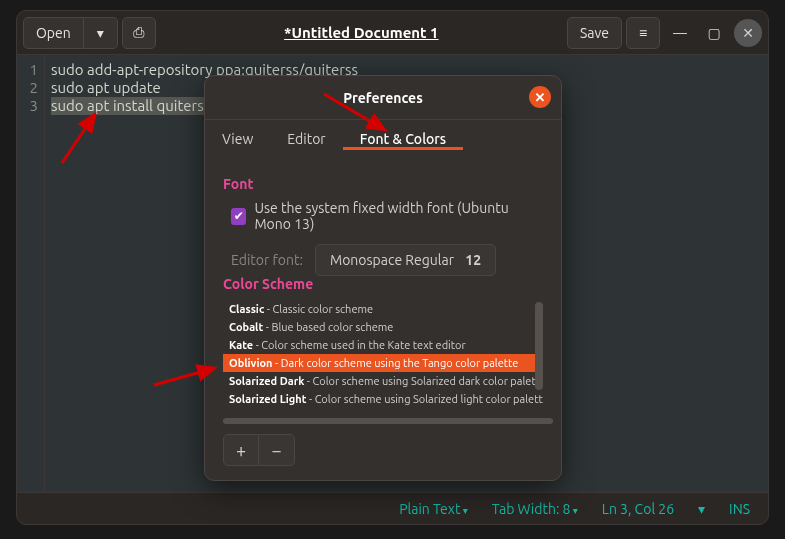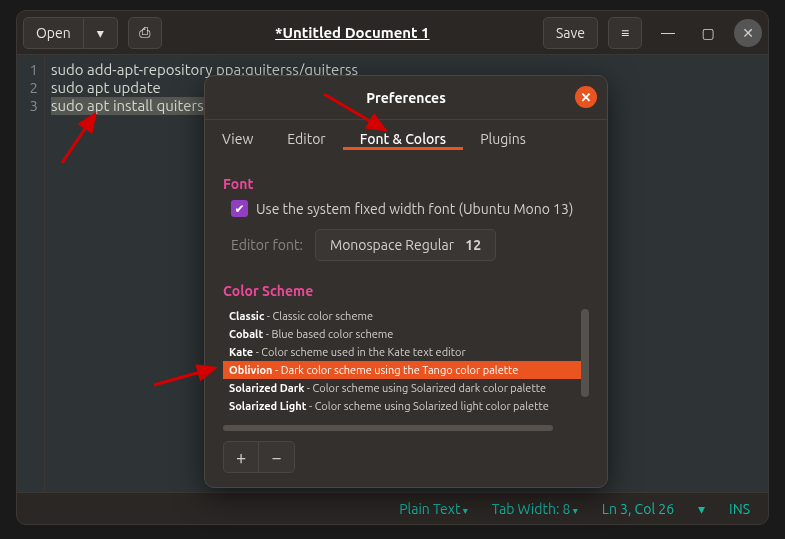--- a/index.html
+++ b/index.html
@@ -1,50 +1,50 @@
 <!DOCTYPE html>
 <html><head>
   <meta charset="utf-8">
   <style>
     * { margin:0; padding:0; box-sizing:border-box; font-family:"Ubuntu",sans-serif; }
     body { width:785px; height:539px; background:#1a1a1a; position:relative; overflow:hidden; color:#d3d0cc; font-size:14px; }
 
     
     .win { position:absolute; left:16px; top:10px; right:16px; bottom:14px; background:#2b2725; border-radius:10px; border:1px solid #3c3836; display:flex; flex-direction:column; overflow:hidden; }
-    .titlebar { height:44px; display:flex; align-items:center; padding:0 6px; gap:6px; border-bottom:1px solid #3c3836; color:#fff; }
+    .titlebar { height:44px; display:flex; align-items:center; padding:0 6px; border-bottom:1px solid #3c3836; color:#fff; }
     .btn { height:32px; border:1px solid #4b4642; background:#363230; border-radius:5px; display:flex; align-items:center; justify-content:center; padding:0 12px; font-size:14px; color:#e6e3df; }
     .btn.icon { width:34px; padding:0; }
     .btn-group{display:flex;}
     .btn-group .btn:first-child{border-top-right-radius:0;border-bottom-right-radius:0;}
     .btn-group .btn:last-child{border-top-left-radius:0;border-bottom-left-radius:0;border-left:0;}
     .title { flex:1; text-align:center; font-weight:600; font-size:15px;text-decoration:underline; }
     .winctl{width:28px;height:28px;border-radius:50%;display:flex;align-items:center;justify-content:center;background:transparent;margin-left:6px;font-size:14px;color:#d3d0cc;}
     .winctl.close{background:#555;}
 
     .editor { flex:1; display:flex; background:#2e3436; font-family:"Ubuntu Mono",monospace; font-size:15px; }
     .gutter { width:28px; text-align:right; padding:6px 6px 0 0; color:#888; background:#2e3436; border-right:1px solid #3c3836;}
     .content{ padding:6px 0 0 6px; color:#d3d7cf; }
     .gutter div,.content div{line-height:18px;white-space:pre;}
     .sel{background:#555753;}
 
     .status{height:32px;display:flex;align-items:center;justify-content:flex-end;gap:24px;padding:0 18px;font-size:14px;border-top:1px solid #3c3836;color:#14b8a6;}
     .status .drop::after{content:" \25BE";font-size:10px;}
 
     
-    .dialog{position:absolute;left:204px;top:75px;width:404px;background:#34302d;border-radius:10px;border:1px solid #4b4642;box-shadow:0 8px 30px rgba(0,0,0,.6);}
+    .dialog{position:absolute;left:204px;top:75px;width:358px;background:#34302d;border-radius:10px;border:1px solid #4b4642;box-shadow:0 8px 30px rgba(0,0,0,.6);}
     .dlg-head{height:44px;display:flex;align-items:center;justify-content:center;position:relative;color:#fff;font-weight:600;border-bottom:1px solid #45403c;}
     .dlg-close{position:absolute;right:10px;top:10px;width:22px;height:22px;border-radius:50%;background:#e95420;color:#fff;font-size:13px;display:flex;align-items:center;justify-content:center;}
     .tabs{display:flex;height:40px;align-items:center;}
     .tab{flex:0 0 auto;padding:0 17px;display:flex;align-items:center;justify-content:center;cursor:pointer;color:#d3d0cc;font-size:14px;border-bottom:3px solid transparent;}
     .tab.active{border-bottom-color:#e95420;color:#fff;font-weight:500;}
     .dlg-body{padding:16px 18px 14px;}
     .sect{font-weight:700;color:#ec4899;margin-bottom:8px;font-size:14px;}
     .checkbox{display:flex;align-items:center;gap:8px;padding-left:8px;margin-bottom:12px;}
     .cb{width:17px;height:17px;background:#8f3fbf;border-radius:3px;display:flex;align-items:center;justify-content:center;color:#fff;font-size:12px;}
-    .fontrow{display:flex;align-items:center;gap:12px;padding-left:8px;margin-bottom:22px;}
+    .fontrow{display:flex;align-items:center;gap:12px;padding-left:8px;}
     .fontrow .lbl{color:#8a8580;}
     .fontbtn{border:1px solid #4b4642;border-radius:5px;padding:7px 14px;background:#3a3633;}
     .fontbtn .sz{font-weight:700;margin-left:8px;}
     .list{border:0;border-radius:4px;position:relative;max-height:126px;overflow:hidden;margin-bottom:10px;background:#34302d;}
     .scheme{padding:3px 6px;font-size:11px;color:#d3d0cc;white-space:nowrap;overflow:hidden;}
     .scheme b{color:#fff;font-weight:700;}
     .scheme.sel2{background:#e95420;color:#fff;}
     .scheme.sel2 b{color:#fff;}
     .list-scroll{position:absolute;right:0;top:2px;width:8px;height:88px;background:#56514d;border-radius:4px;}
     .hbar{height:6px;background:#56514d;border-radius:3px;margin:0 0 10px;width:330px;}
@@ -117,21 +117,20 @@
   <div class="dlg-head">
     <span>Preferences</span>
     <div class="dlg-close">
         <span>✕</span>
       </div>
   </div>
   <div class="tabs">
     <div class="tab">View</div>
     <div class="tab">Editor</div>
     <div class="tab active">Font &amp; Colors</div>
-    <div class="tab">Plugins</div>
   </div>
   <div class="dlg-body">
     <div class="sect">Font</div>
     <div class="checkbox">
       <div class="cb">✔</div>
       <span>Use the system fixed width font (Ubuntu Mono 13)</span>
     </div>
     <div class="fontrow">
       <span class="lbl">Editor font:</span>
       <div class="fontbtn">

